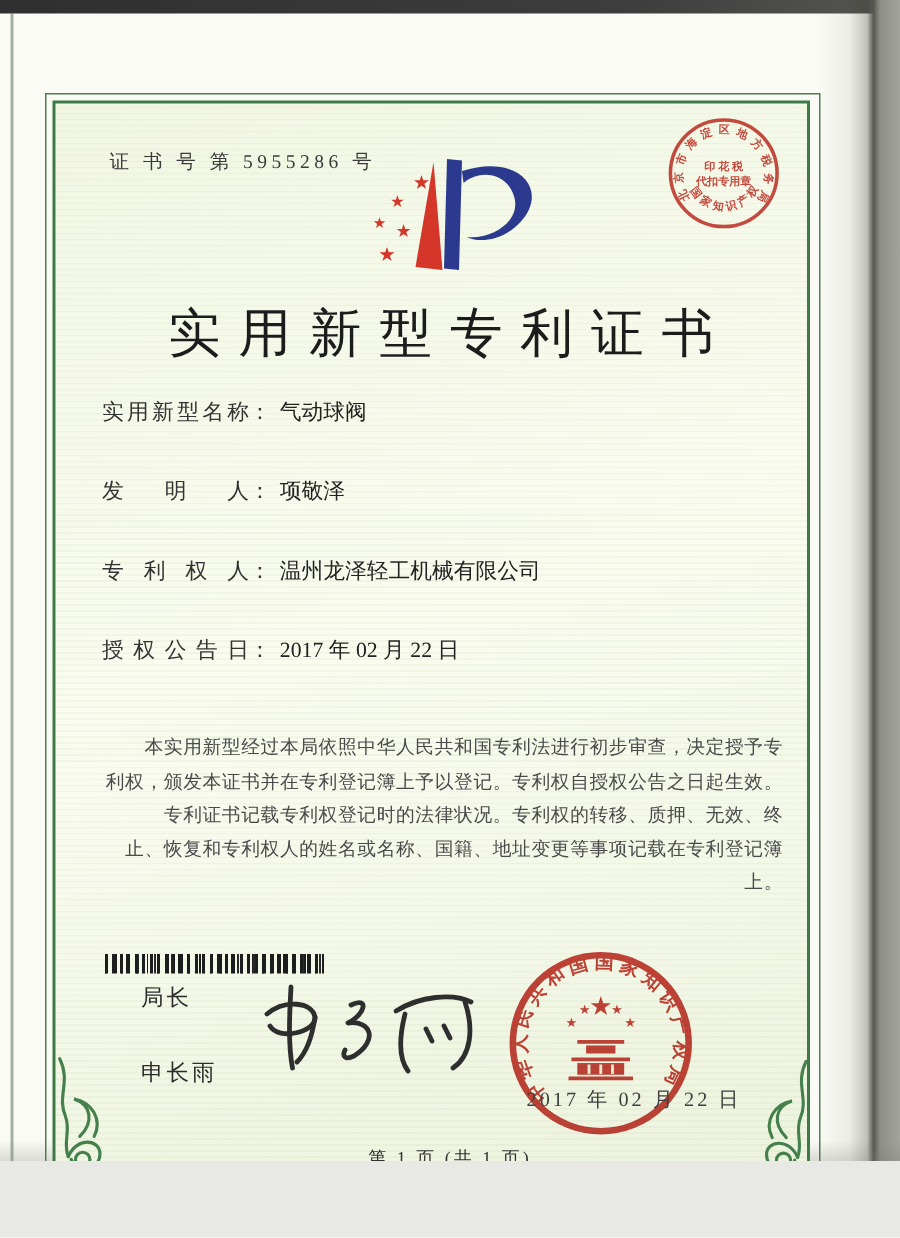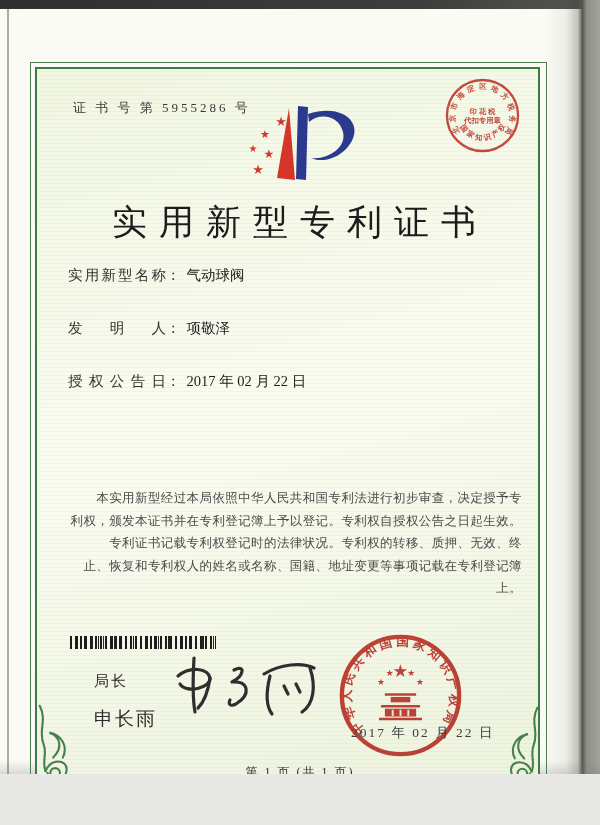--- a/index.html
+++ b/index.html
@@ -32,22 +32,22 @@
   .field-value{color:#222;text-align:center;}
   .body-text{position:absolute;left:68px;top:487px;width:454px;font-size:12.5px;line-height:22.5px;color:#4a4a4a;letter-spacing:.4px;}
   .body-text p{margin:0;text-indent:2em;text-align:right;}
   
   .barcode{position:absolute;left:70px;top:636px;width:146px;height:13px;
     background-image:
       repeating-linear-gradient(90deg,#1d1d1d 0 2px,transparent 2px 5px),
       repeating-linear-gradient(90deg,#1d1d1d 0 1px,transparent 1px 7px),
       repeating-linear-gradient(90deg,#2a2a2a 0 1px,transparent 1px 11px);}
   
-  .signer-title{position:absolute;left:94px;top:672px;font-size:15px;color:#2c2c2c;letter-spacing:2px;font-family:"Liberation Sans","DejaVu Sans",sans-serif;}
-  .signer-name{position:absolute;left:94px;top:706px;font-size:19px;color:#2c2c2c;letter-spacing:2px;font-family:"Liberation Sans","DejaVu Sans",sans-serif;}
+  .signer-title{position:absolute;left:94px;top:656px;font-size:15px;color:#2c2c2c;letter-spacing:2px;font-family:"Liberation Sans","DejaVu Sans",sans-serif;}
+  .signer-name{position:absolute;left:94px;top:706px;font-size:15px;color:#2c2c2c;letter-spacing:2px;font-family:"Liberation Sans","DejaVu Sans",sans-serif;}
   .sig-svg{position:absolute;left:168px;top:648px;}
   
   .seal{mix-blend-mode:multiply;}
   .seal-main{position:absolute;left:337px;top:632px;}
   .seal-small{position:absolute;left:443px;top:76px;}
   .date-stamp{position:absolute;left:351px;top:724px;font-size:13.5px;color:#3e3e3e;letter-spacing:2px;z-index:5;}
   
   .footer{position:absolute;left:0;top:764px;width:600px;text-align:center;font-size:12px;color:#2f2f2f;letter-spacing:2px;}
   
   .flourish{position:absolute;}
@@ -111,20 +111,23 @@
   <div class="title">实用新型专利证书</div>
 
   <div class="fields">
     <div class="field-row">
       <span class="field-label">实用新型名称</span><span class="field-colon">：</span><span class="field-value">气动球阀</span>
     </div>
     <div class="field-row">
       <span class="field-label">发明人</span><span class="field-colon">：</span><span class="field-value">项敬泽</span>
     </div>
     <div class="field-row">
+      <span class="field-label">专利权人</span><span class="field-colon">：</span><span class="field-value">温州龙泽轻工机械有限公司</span>
+    </div>
+    <div class="field-row">
       <span class="field-label">授权公告日</span><span class="field-colon">：</span><span class="field-value">2017 年 02 月 22 日</span>
     </div>
   </div>
 
   <div class="body-text">
     <p>本实用新型经过本局依照中华人民共和国专利法进行初步审查，决定授予专利权，颁发本证书并在专利登记簿上予以登记。专利权自授权公告之日起生效。</p>
     <p>专利证书记载专利权登记时的法律状况。专利权的转移、质押、无效、终止、恢复和专利权人的姓名或名称、国籍、地址变更等事项记载在专利登记簿上。</p>
   </div>
 
   <div class="barcode"></div>

